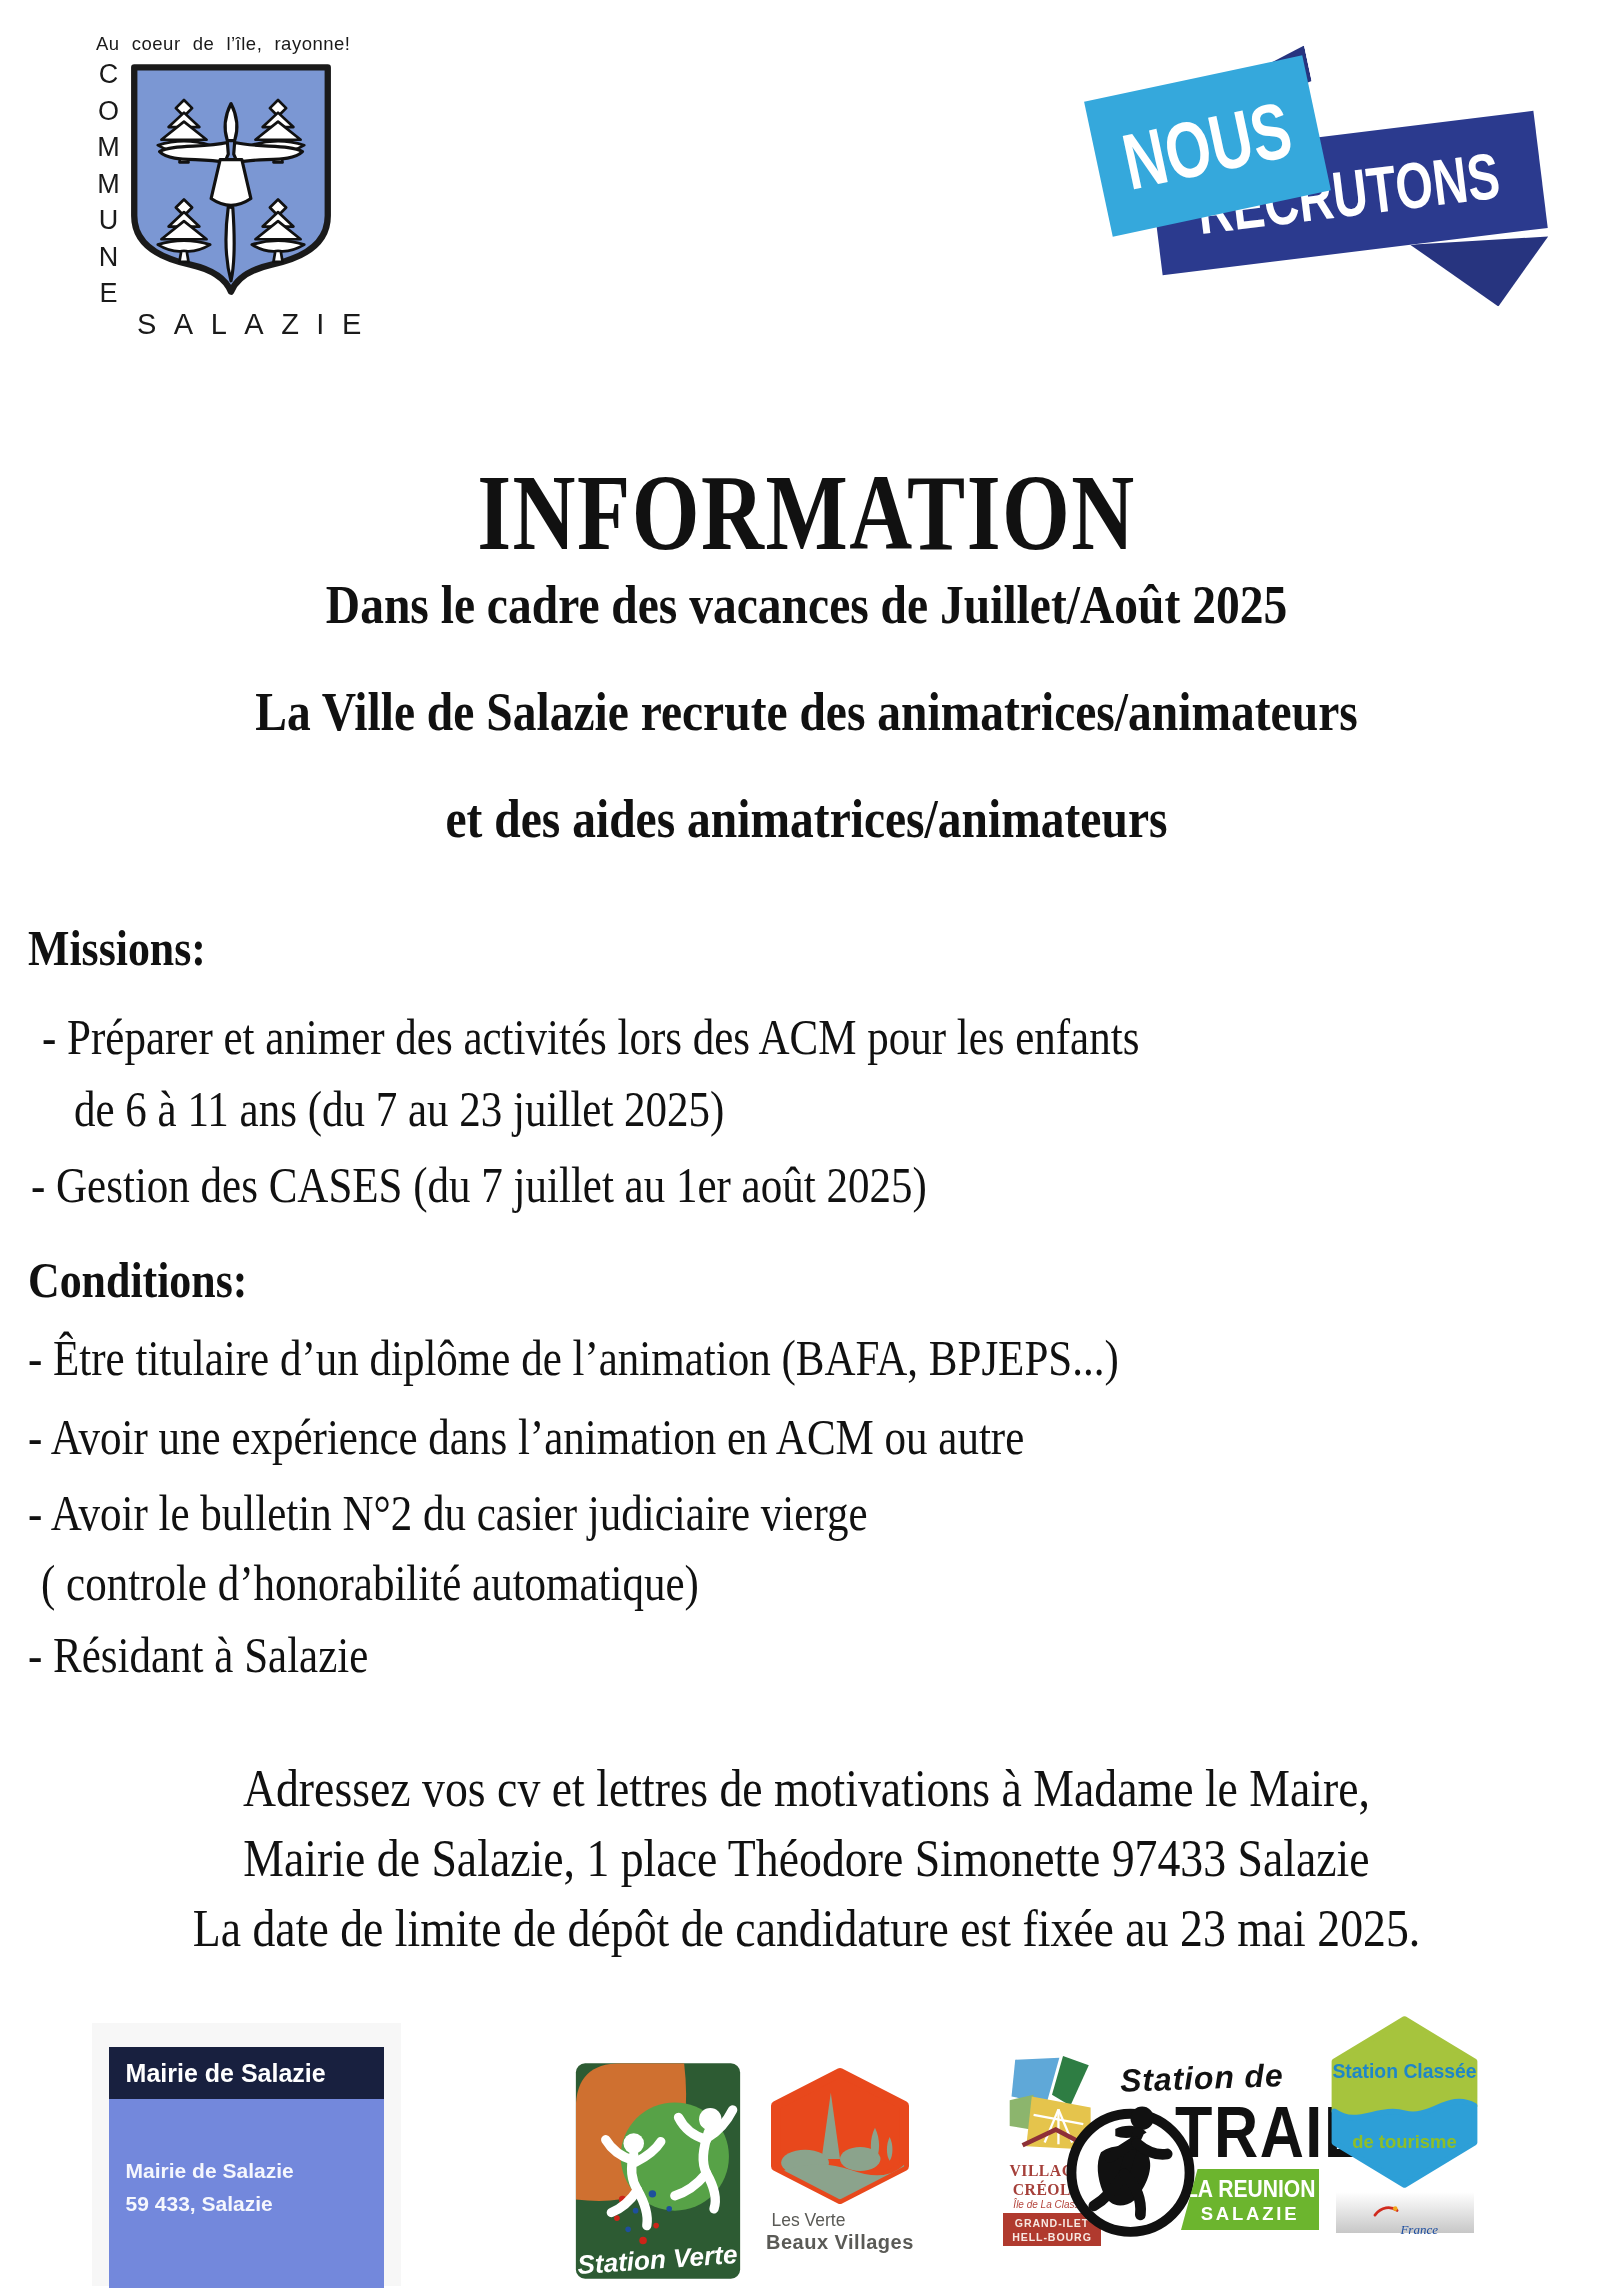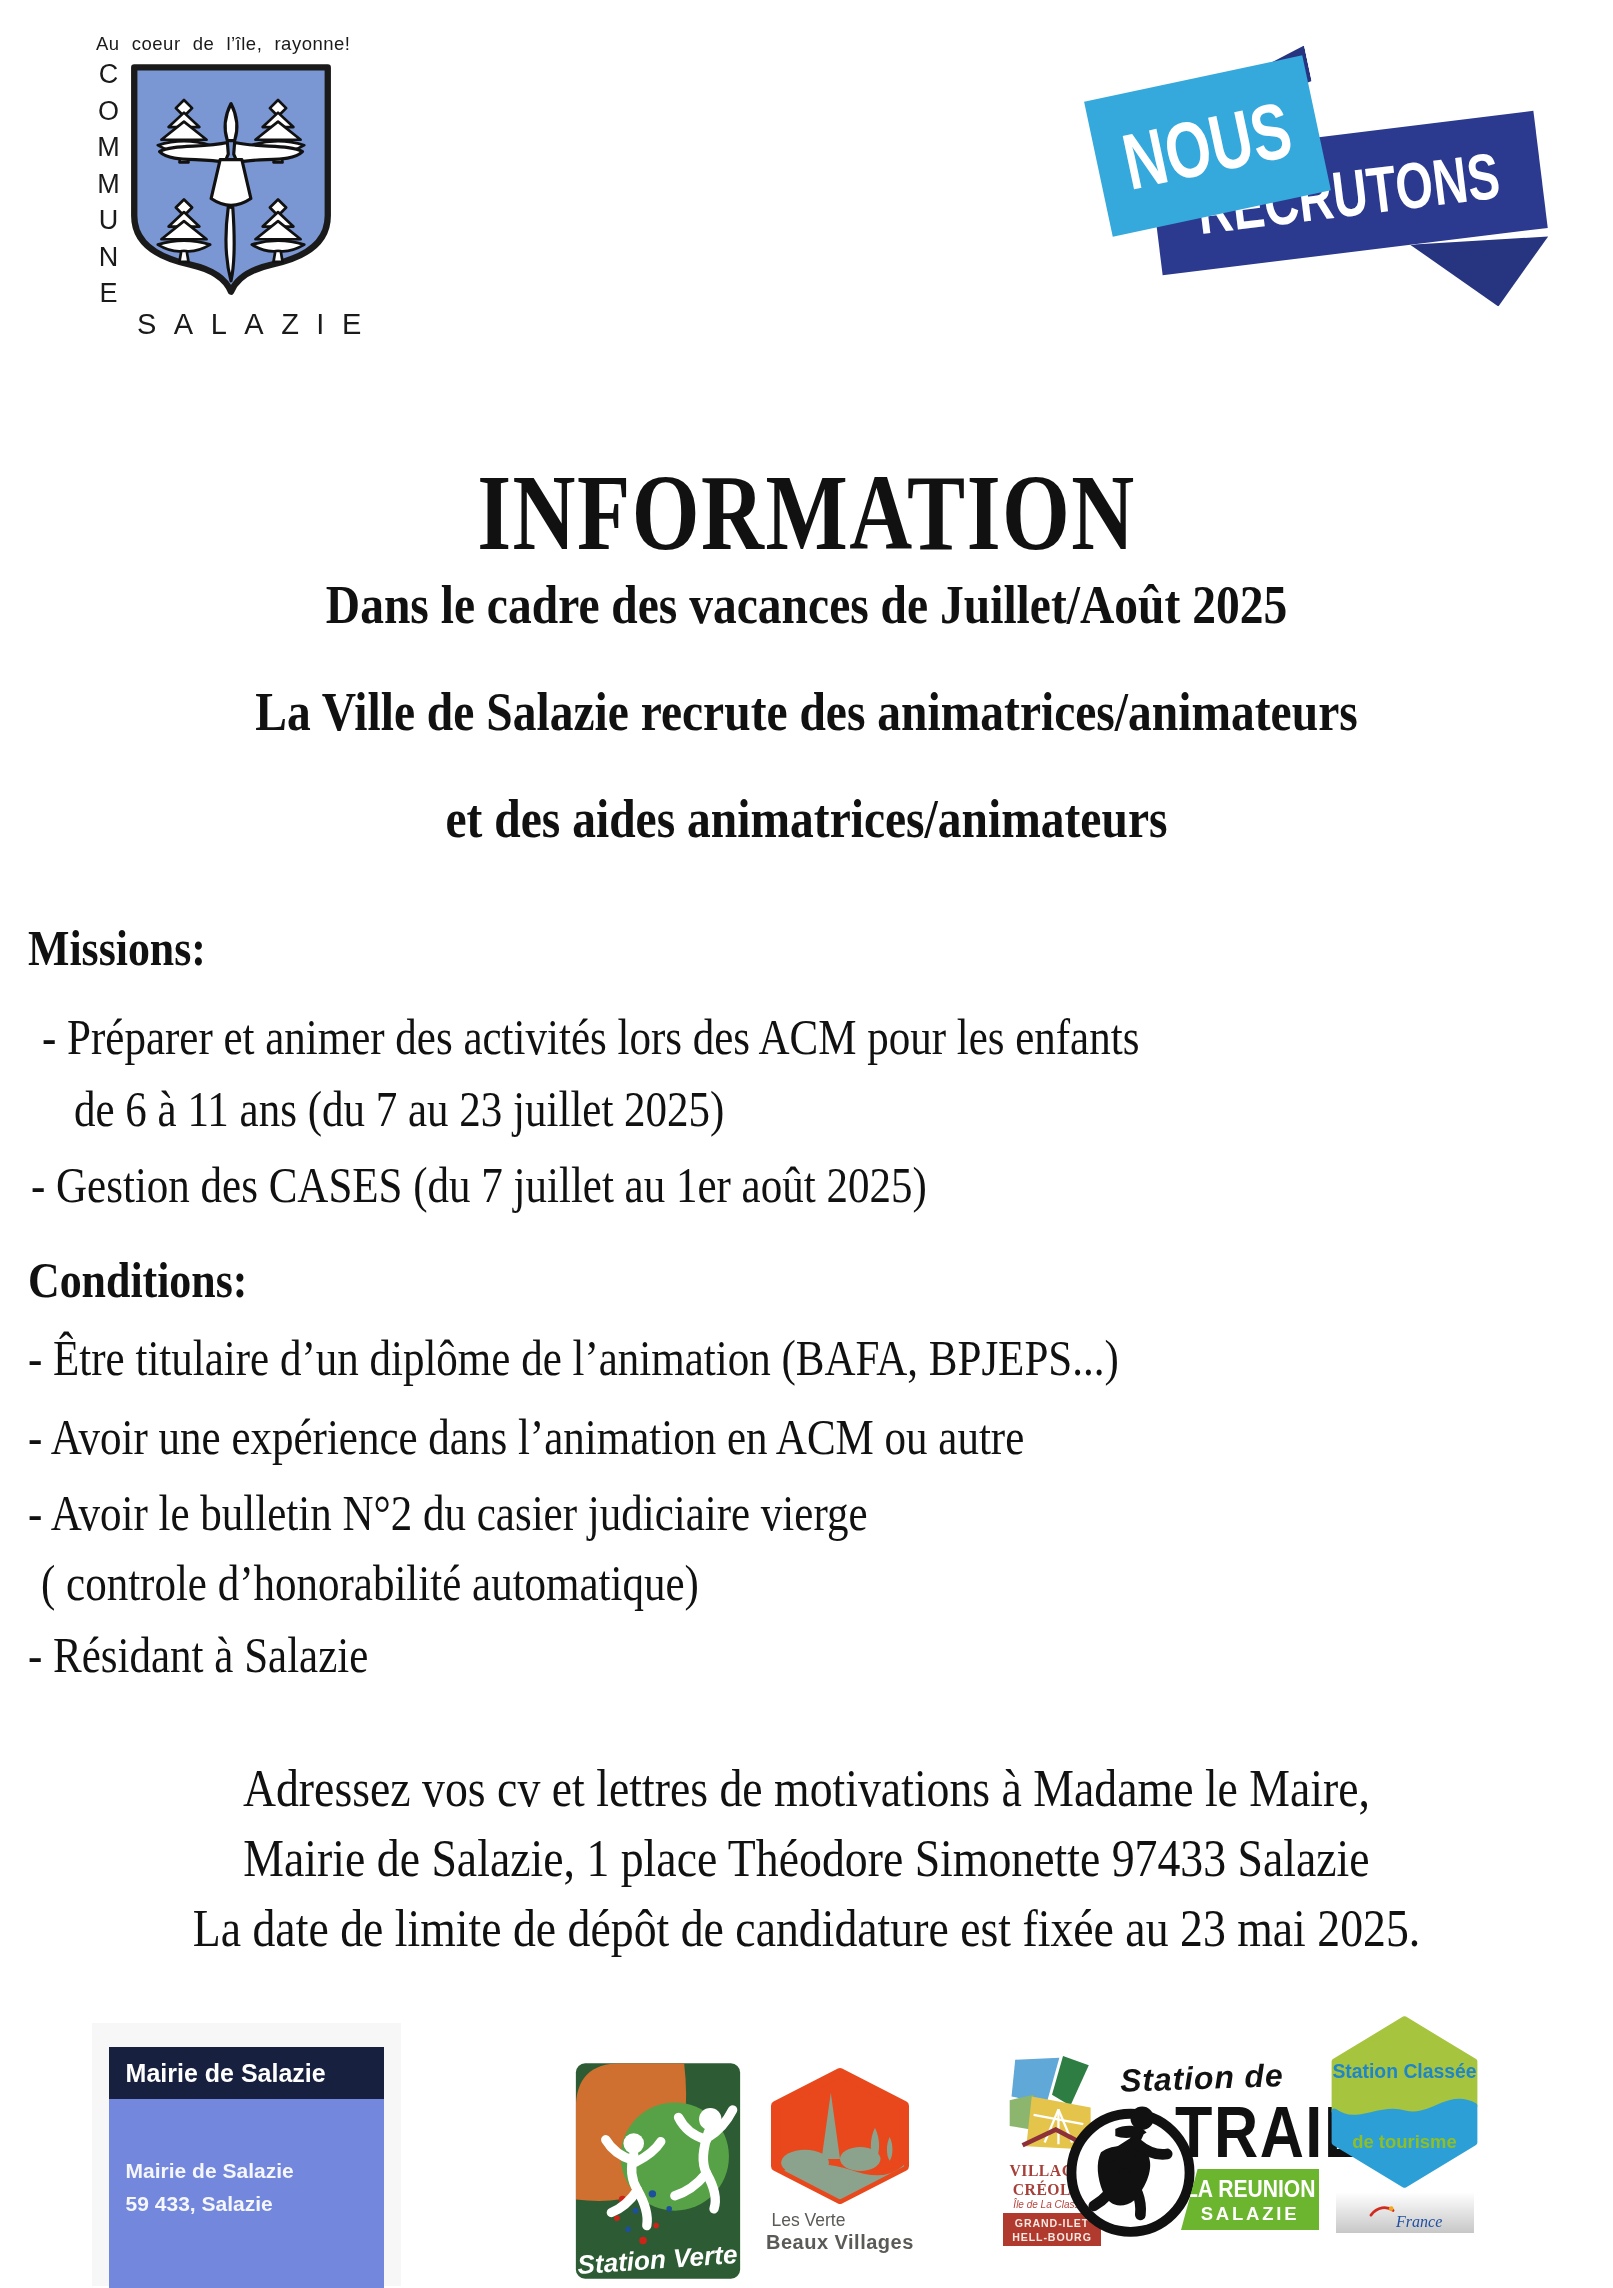--- a/index.html
+++ b/index.html
@@ -90,22 +90,22 @@
         align-items:center;justify-content:center;font-family:"Liberation Sans",sans-serif;
         color:#fff;font-weight:bold;}
   .st-banner-l1{font-size:24px;transform:scaleX(.88);white-space:nowrap;}
   .st-banner-l2{font-size:18.5px;letter-spacing:2.8px;}
   .st-globe{position:absolute;left:1.8px;top:29.5px;}
 
   .station-classee{position:absolute;left:1327px;top:2015px;width:162px;}
   .sc-hex-text{font-family:"Liberation Sans",sans-serif;font-weight:bold;}
   .sc-bar{position:absolute;left:9.2px;top:177px;width:138px;height:41px;
         background:linear-gradient(#ffffff,#c7c7c7);display:flex;align-items:center;justify-content:center;}
-  .sc-france{font-family:"Liberation Serif",serif;font-style:italic;font-size:16px;color:#1f4fa0;
-        position:relative;top:9px;}
+  .sc-france{font-family:"Liberation Serif",serif;font-style:italic;font-size:13px;color:#1f4fa0;
+        position:relative;top:17px;}
 </style>
 </head>
 <body>
 
 <div class="page">
 
   <div class="commune-logo">
     <div class="commune-tagline">Au coeur de l’île, rayonne!</div>
     <div class="commune-row">
       <div class="commune-vertical">COMMUNE</div>

